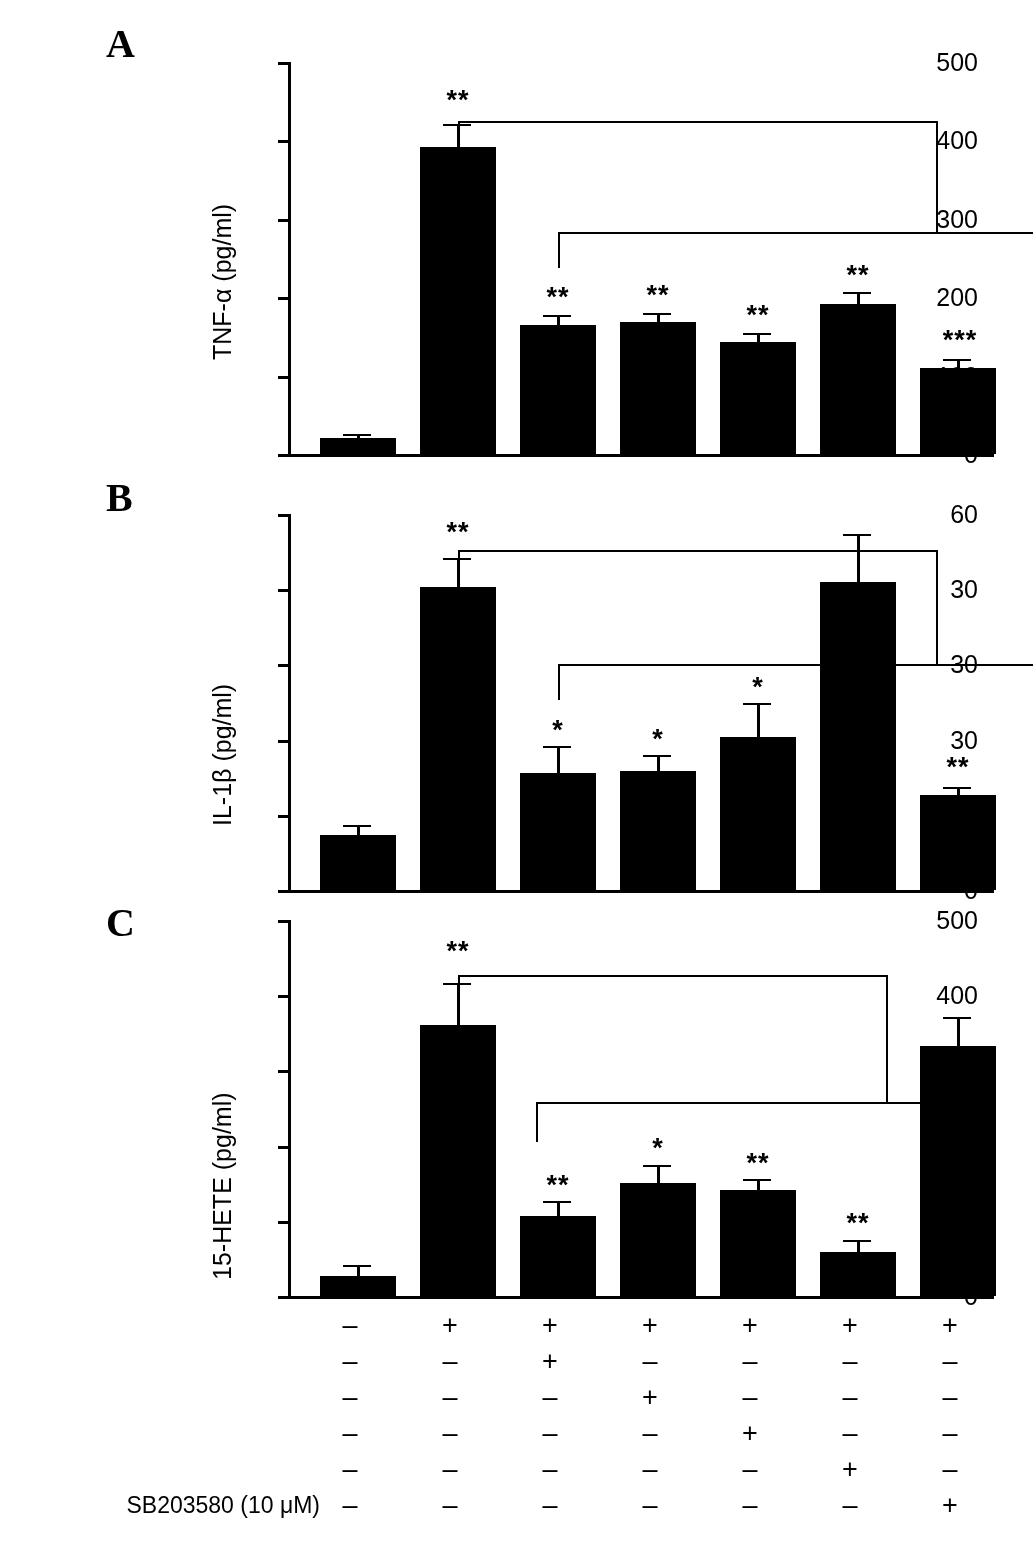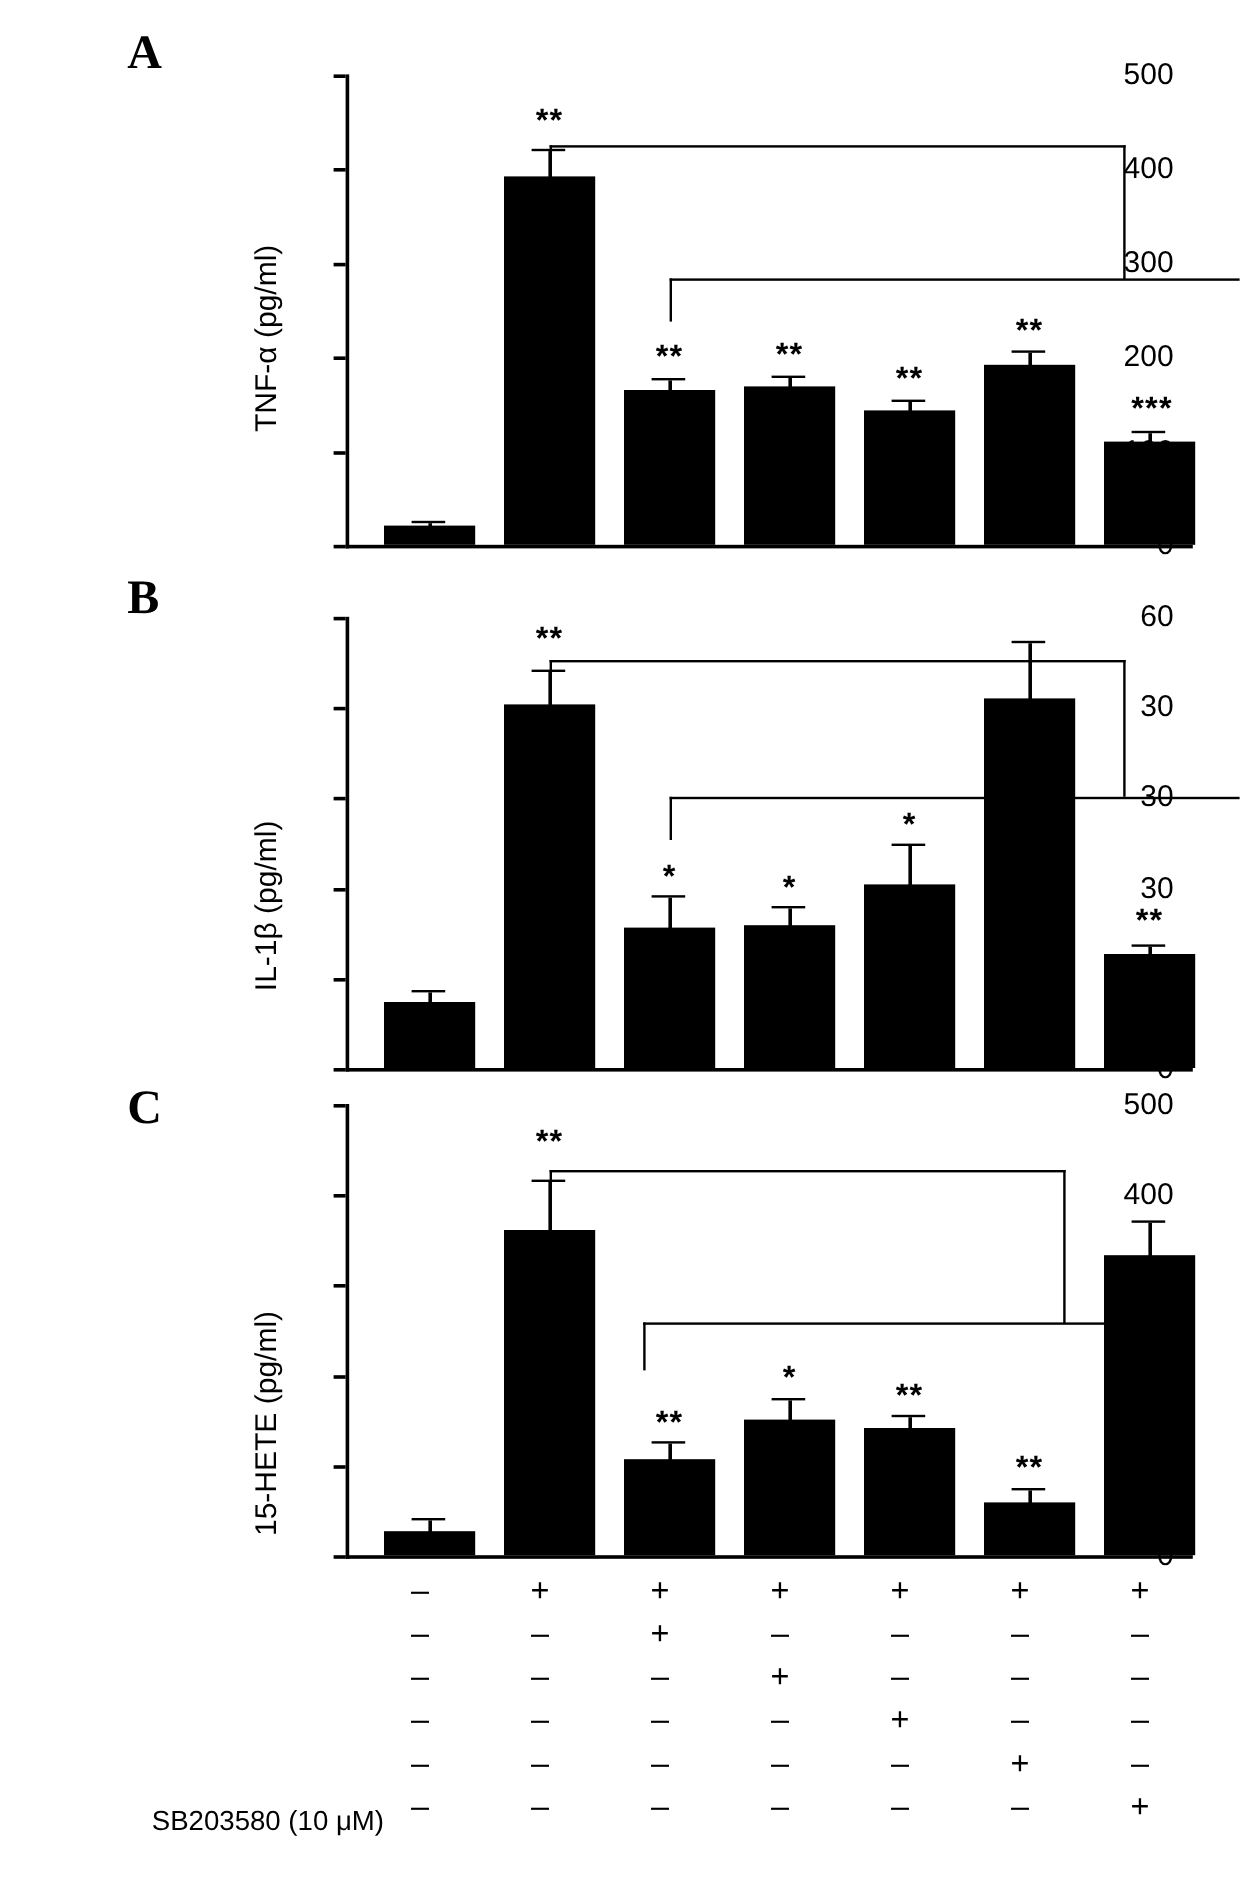--- a/index.html
+++ b/index.html
@@ -273,21 +273,21 @@
     <div class="tbl-cell" style="left:320px;">–</div>
     <div class="tbl-cell" style="left:420px;">–</div>
     <div class="tbl-cell" style="left:520px;">–</div>
     <div class="tbl-cell" style="left:620px;">–</div>
     <div class="tbl-cell" style="left:720px;">–</div>
     <div class="tbl-cell" style="left:820px;">+</div>
     <div class="tbl-cell" style="left:920px;">–</div>
   </div>
 
   <div class="tbl-row" style="top:180px;">
-    <div class="tbl-label" style="right:713px;margin-top:12px;">SB203580 (10 μM)</div>
+    <div class="tbl-label" style="right:713px;">SB203580 (10 μM)</div>
     <div class="tbl-cell" style="left:320px;">–</div>
     <div class="tbl-cell" style="left:420px;">–</div>
     <div class="tbl-cell" style="left:520px;">–</div>
     <div class="tbl-cell" style="left:620px;">–</div>
     <div class="tbl-cell" style="left:720px;">–</div>
     <div class="tbl-cell" style="left:820px;">–</div>
     <div class="tbl-cell" style="left:920px;">+</div>
   </div>
 </div>
 

